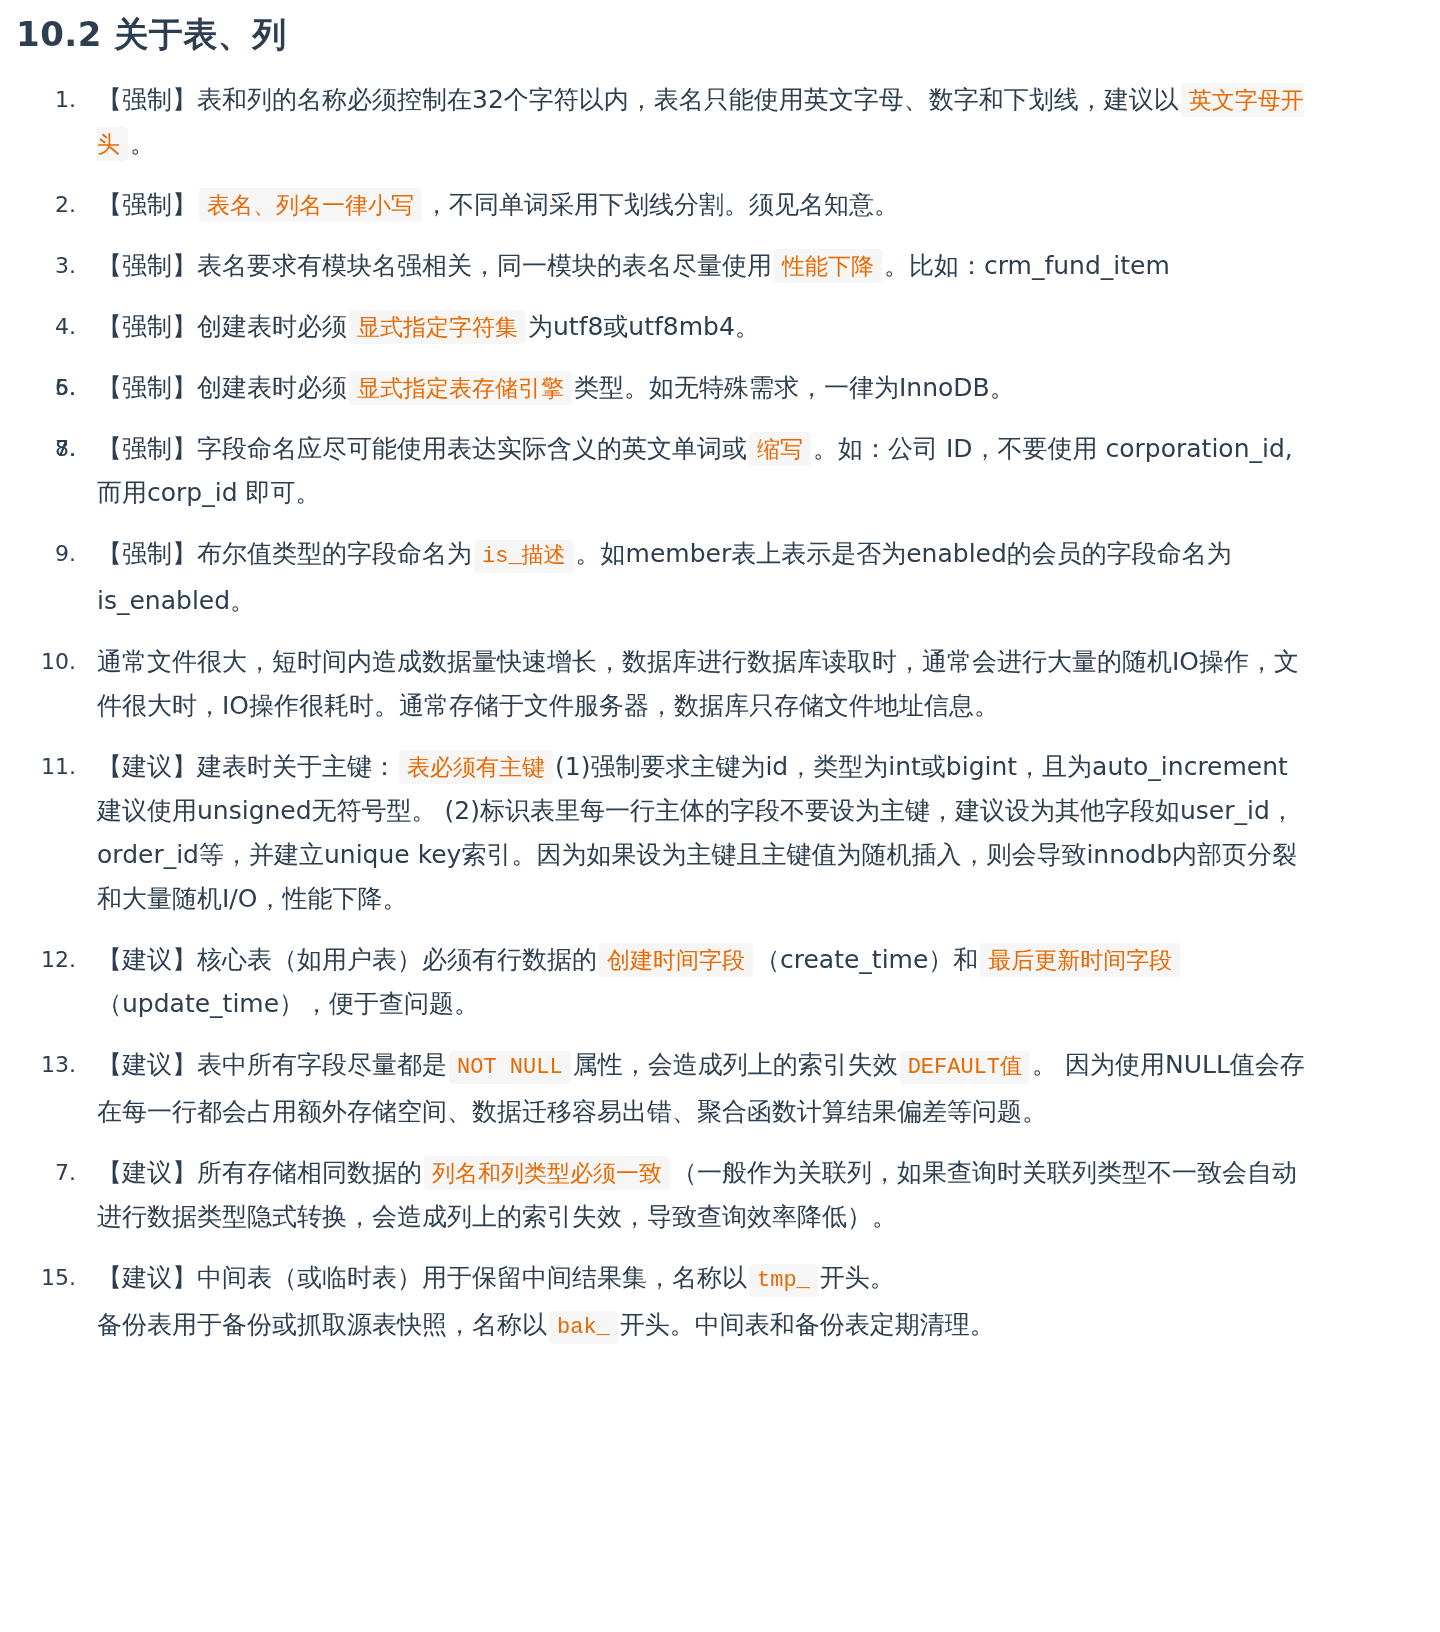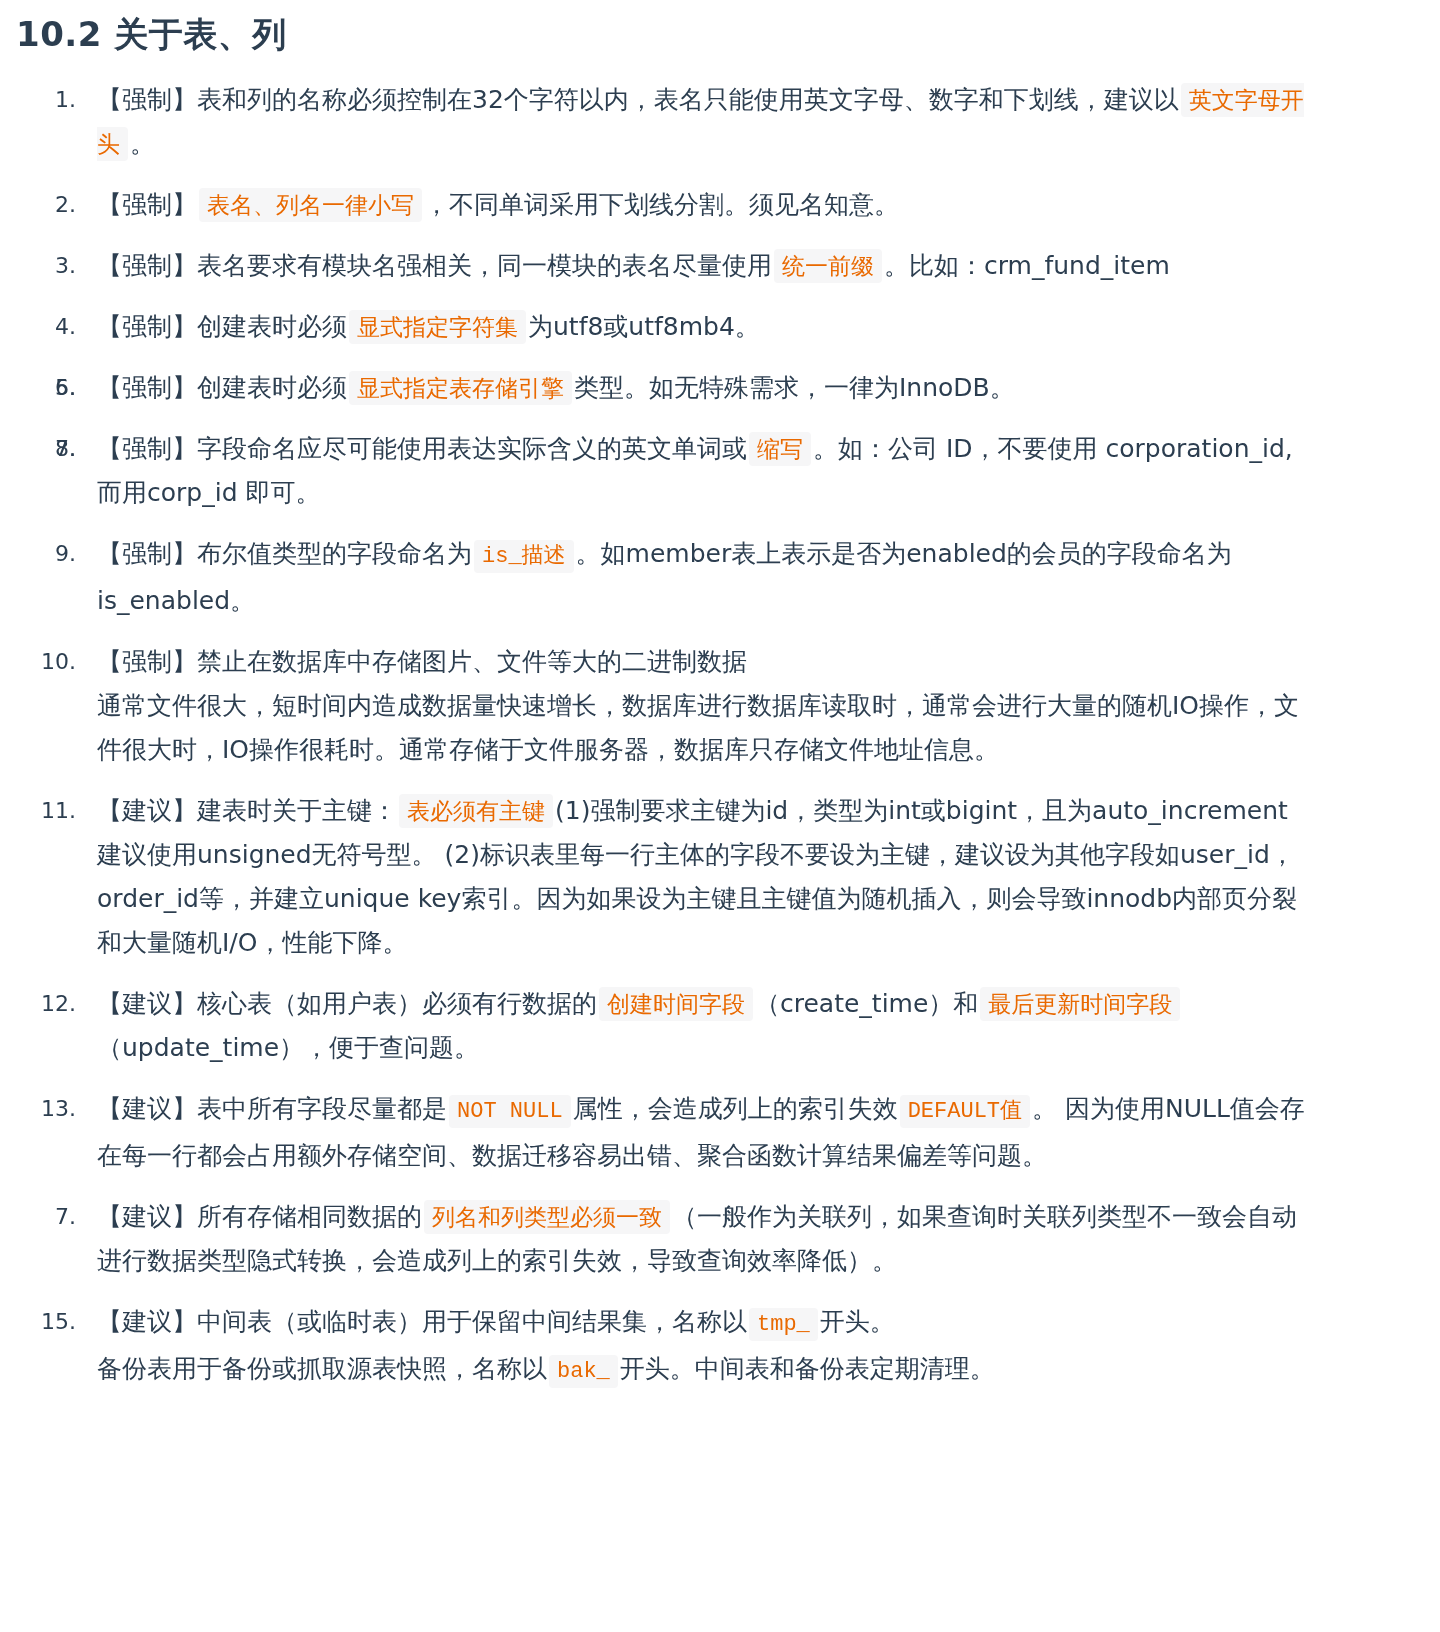--- a/index.html
+++ b/index.html
@@ -52,21 +52,21 @@
     <li>
       <span class="num">1.</span>
       <span>【强制】表和列的名称必须控制在32个字符以内，表名只能使用英文字母、数字和下划线，建议以</span><span class="hl">英文字母开头</span><span>。</span>
     </li>
     <li>
       <span class="num">2.</span>
       <span>【强制】</span><span class="hl">表名、列名一律小写</span><span>，不同单词采用下划线分割。须见名知意。</span>
     </li>
     <li>
       <span class="num">3.</span>
-      <span>【强制】表名要求有模块名强相关，同一模块的表名尽量使用</span><span class="hl">统一前缀</span><span>。比如：crm_fund_item</span>
+      <span>【强制】表名要求有模块名强相关，同一模块的表名尽量使用</span><span class="hl">性能下降</span><span>。比如：crm_fund_item</span>
     </li>
     <li>
       <span class="num">4.</span>
       <span>【强制】创建表时必须</span><span class="hl">显式指定字符集</span><span>为utf8或utf8mb4。</span>
     </li>
     <li>
       <span class="num">5.</span>
     </li>
     <li>
       <span class="num">6.</span>
@@ -78,21 +78,20 @@
     <li>
       <span class="num">8.</span>
       <span>【强制】字段命名应尽可能使用表达实际含义的英文单词或</span><span class="hl">缩写</span><span>。如：公司 ID，不要使用 corporation_id, 而用corp_id 即可。</span>
     </li>
     <li>
       <span class="num">9.</span>
       <span>【强制】布尔值类型的字段命名为</span><span class="hl mono">is_描述</span><span>。如member表上表示是否为enabled的会员的字段命名为 is_enabled。</span>
     </li>
     <li>
       <span class="num">10.</span>
-      <span>【强制】禁止在数据库中存储图片、文件等大的二进制数据</span>
       <span class="sub">通常文件很大，短时间内造成数据量快速增长，数据库进行数据库读取时，通常会进行大量的随机IO操作，文件很大时，IO操作很耗时。通常存储于文件服务器，数据库只存储文件地址信息。</span>
     </li>
     <li>
       <span class="num">11.</span>
       <span>【建议】建表时关于主键：</span><span class="hl">表必须有主键</span><span>(1)强制要求主键为id，类型为int或bigint，且为auto_increment 建议使用unsigned无符号型。 (2)标识表里每一行主体的字段不要设为主键，建议设为其他字段如user_id，order_id等，并建立unique key索引。因为如果设为主键且主键值为随机插入，则会导致innodb内部页分裂和大量随机I/O，性能下降。</span>
     </li>
     <li>
       <span class="num">12.</span>
       <span>【建议】核心表（如用户表）必须有行数据的</span><span class="hl">创建时间字段</span><span>（create_time）和</span><span class="hl">最后更新时间字段</span><span>（update_time），便于查问题。</span>
     </li>

